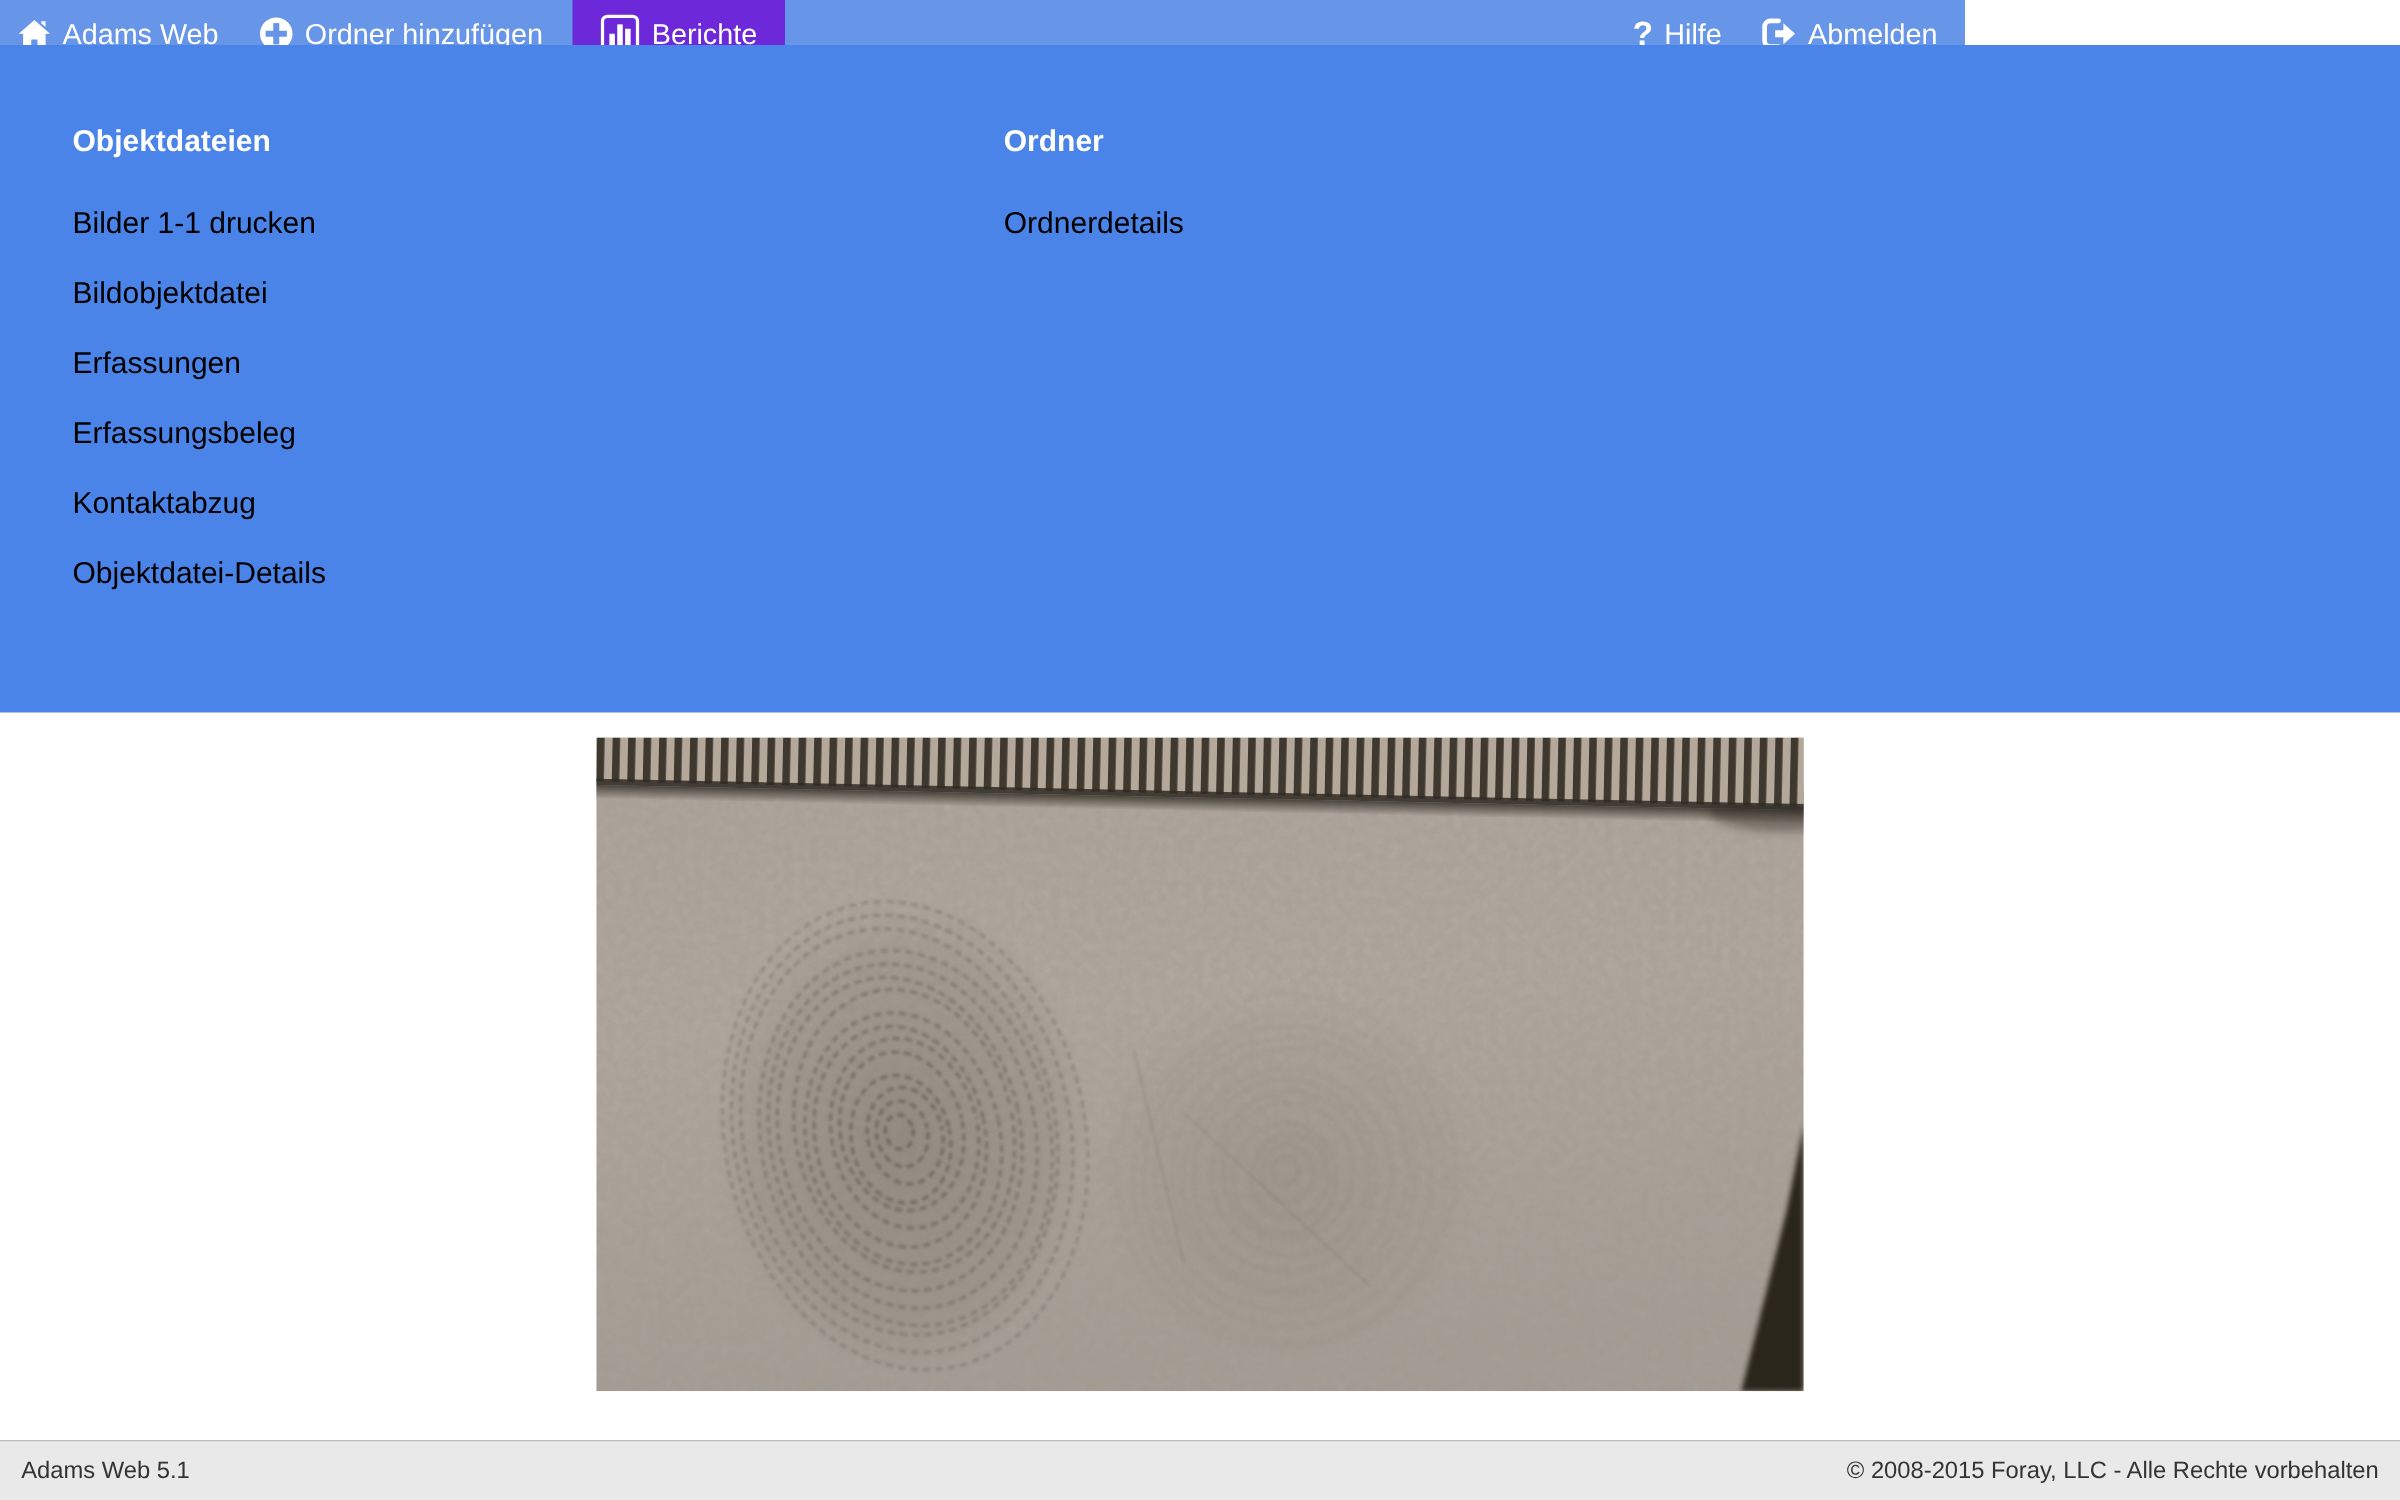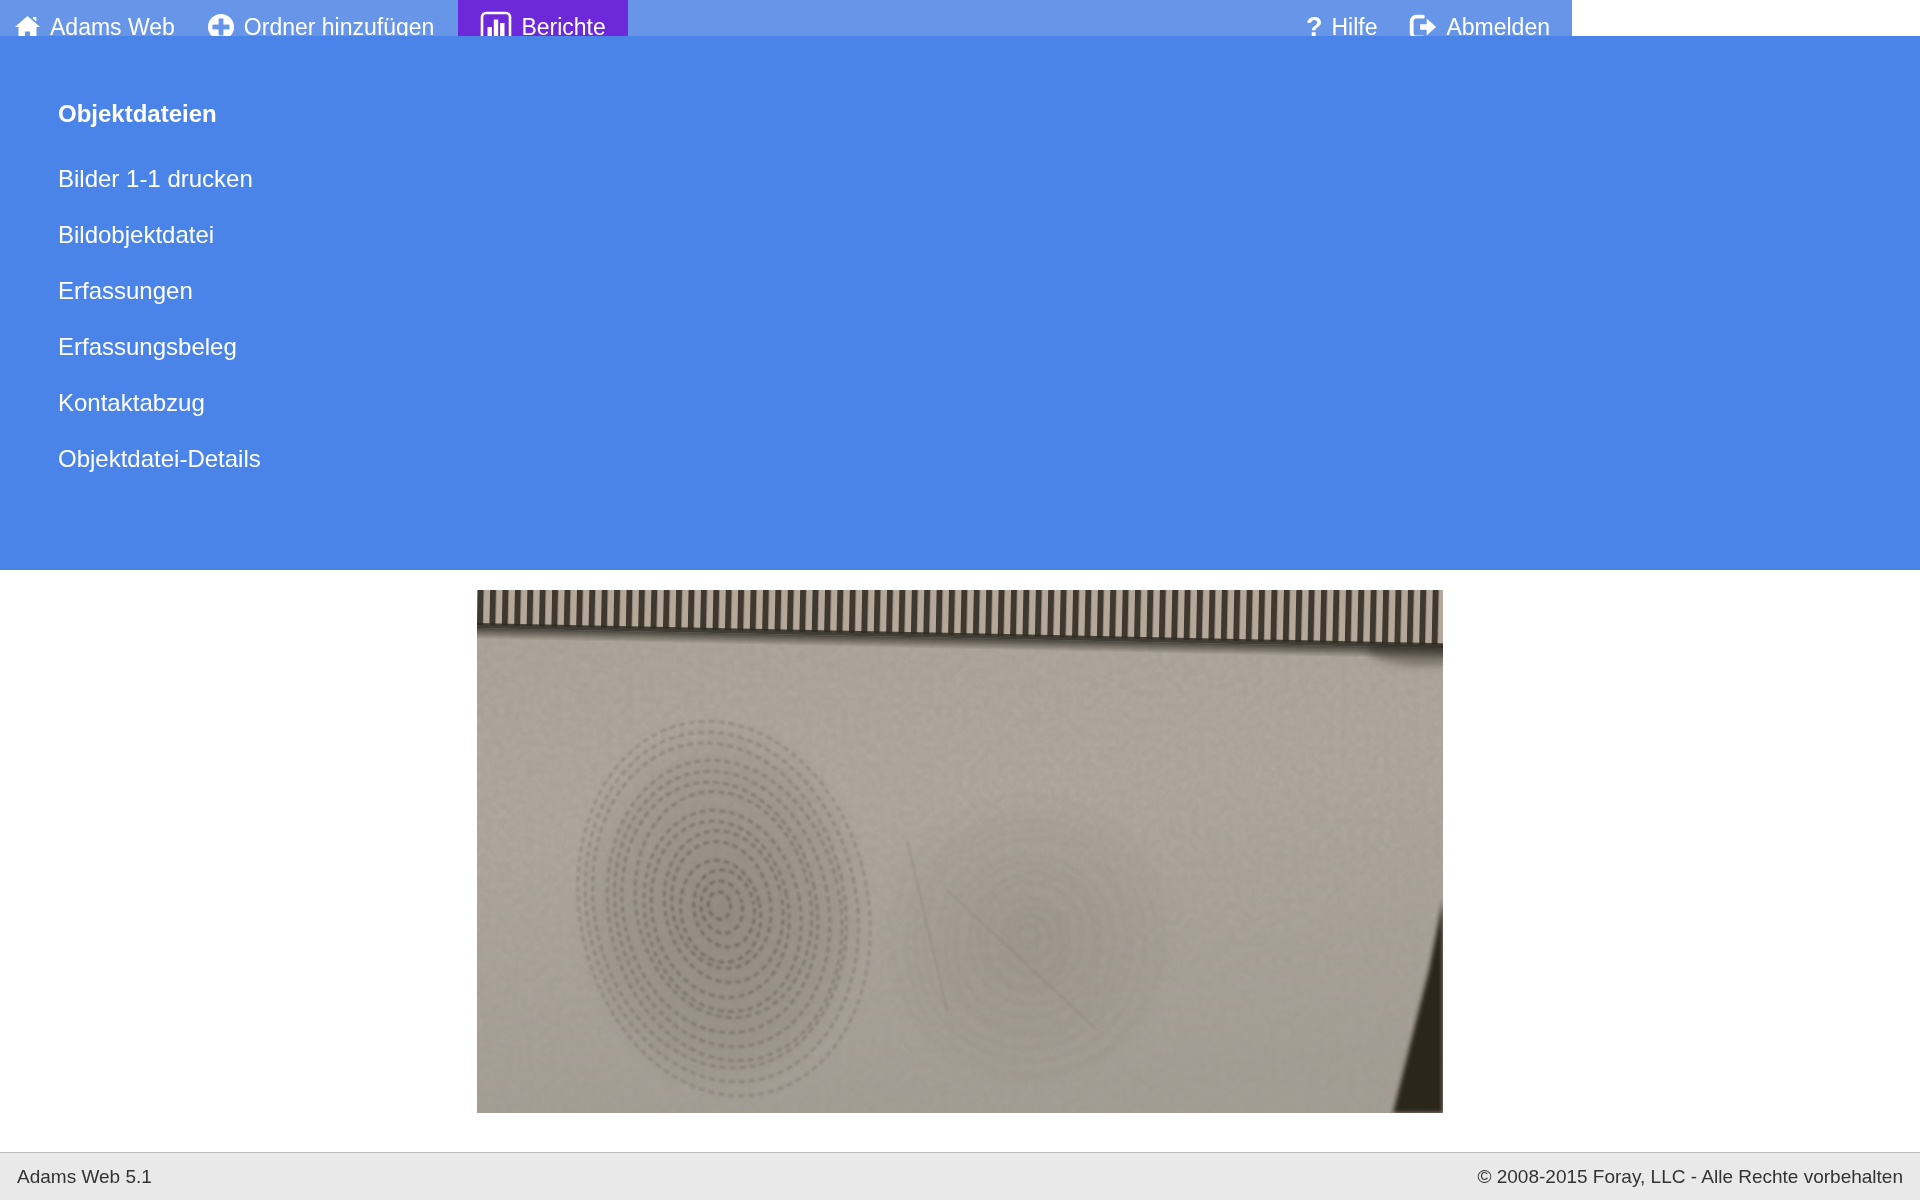--- a/index.html
+++ b/index.html
@@ -42,21 +42,21 @@
   }
   .menu-col { position: absolute; top: 0; }
   .menu-col-1 { left: 58px; }
   .menu-col-2 { left: 803px; }
   .menu-heading {
     margin-top: 60px; font-size: 24px; font-weight: 700;
     line-height: 36px; color: #ffffff;
   }
   .menu-item {
     display: block; font-size: 24px; line-height: 36px;
-    color: #ffffff; text-decoration: none; cursor: pointer;
+    color: #000000; text-decoration: none; cursor: pointer;
   }
   .menu-item.first { margin-top: 29px; }
   .menu-item + .menu-item { margin-top: 20px; }
 
   
   .photo {
     position: absolute; left: 477px; top: 590px;
     width: 966px; height: 523px;
     overflow: hidden; z-index: 1;
   }
@@ -126,20 +126,22 @@
   <div class="menu-col menu-col-1">
     <div class="menu-heading">Objektdateien</div>
     <a class="menu-item first">Bilder 1-1 drucken</a>
     <a class="menu-item">Bildobjektdatei</a>
     <a class="menu-item">Erfassungen</a>
     <a class="menu-item">Erfassungsbeleg</a>
     <a class="menu-item">Kontaktabzug</a>
     <a class="menu-item">Objektdatei-Details</a>
   </div>
   <div class="menu-col menu-col-2">
+    <div class="menu-heading">Ordner</div>
+    <a class="menu-item first">Ordnerdetails</a>
   </div>
 </nav>
 
 <div class="photo">
   <svg width="966" height="523" viewBox="0 0 966 523">
     <defs>
       <linearGradient id="paperGrad" x1="0" y1="0" x2="0.15" y2="1">
         <stop offset="0" stop-color="#b2a89e"></stop>
         <stop offset="0.45" stop-color="#b7aea5"></stop>
         <stop offset="1" stop-color="#a8a199"></stop>

